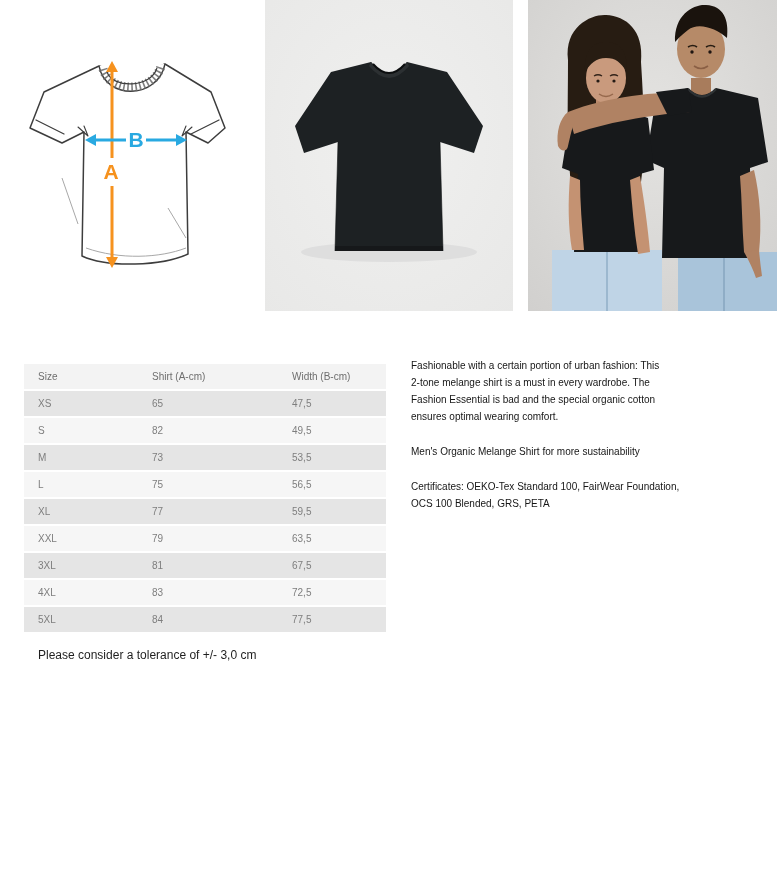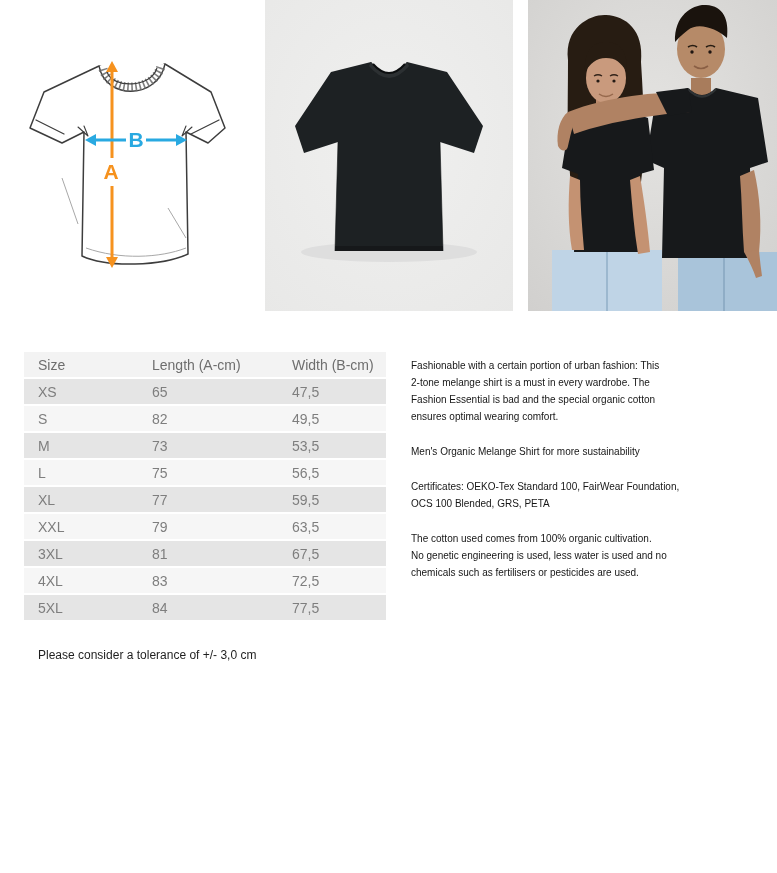--- a/index.html
+++ b/index.html
@@ -6,23 +6,23 @@
   .stage{position:relative;width:777px;height:873px;background:#fff;overflow:hidden;
          font-family:"Liberation Sans","DejaVu Sans",sans-serif;}
   figure{margin:0;padding:0;}
   .img{position:absolute;top:0;}
   .img svg{display:block;}
   .img-diagram{left:0;width:255px;height:311px;background:#fff;}
   .img-flatlay{left:265px;width:248px;height:311px;}
   .img-models{left:528px;width:249px;height:311px;}
 
   
-  .size-table{position:absolute;left:24px;top:350px;width:362px;
+  .size-table{position:absolute;left:24px;top:362px;width:362px;
               border-collapse:separate;border-spacing:0 2px;
-              font-size:14px;color:#7e7e7e;}
+              font-size:10px;color:#7e7e7e;}
   .size-table th,.size-table td{font-weight:normal;text-align:left;height:25px;
               padding:0 0 0 14px;vertical-align:middle;}
   .size-table col.c1{width:114px;}
   .size-table col.c2{width:140px;}
   .size-table thead tr{background:#f3f3f3;color:#6e6e6e;}
   .size-table tbody tr.shade{background:#e5e5e5;}
   .size-table tbody tr.lite{background:#f6f6f6;}
 
   .tolerance{position:absolute;left:38px;top:648px;font-size:12px;color:#1f1f1f;}
 
@@ -165,21 +165,21 @@
 
   <table class="size-table">
     <colgroup>
         <col class="c1">
         <col class="c2">
         <col>
       </colgroup>
     <thead>
       <tr>
         <th>Size</th>
-        <th>Length (A-cm)</th>
+        <th>Shirt (A-cm)</th>
         <th>Width (B-cm)</th>
       </tr>
     </thead>
     <tbody>
       <tr class="shade">
         <td>XS</td>
         <td>65</td>
         <td>47,5</td>
       </tr>
       <tr class="lite">
@@ -228,18 +228,15 @@
   <div class="tolerance">Please consider a tolerance of +/- 3,0 cm</div>
 
   <div class="desc">
     <p>Fashionable with a certain portion of urban fashion: This
 2-tone melange shirt is a must in every wardrobe. The
 Fashion Essential is bad and the special organic cotton
 ensures optimal wearing comfort.</p>
     <p>Men's Organic Melange Shirt for more sustainability</p>
     <p>Certificates: OEKO-Tex Standard 100, FairWear Foundation,
 OCS 100 Blended, GRS, PETA</p>
-    <p>The cotton used comes from 100% organic cultivation.
-No genetic engineering is used, less water is used and no
-chemicals such as fertilisers or pesticides are used.</p>
   </div>
 
 </div>
 
 </body></html>

